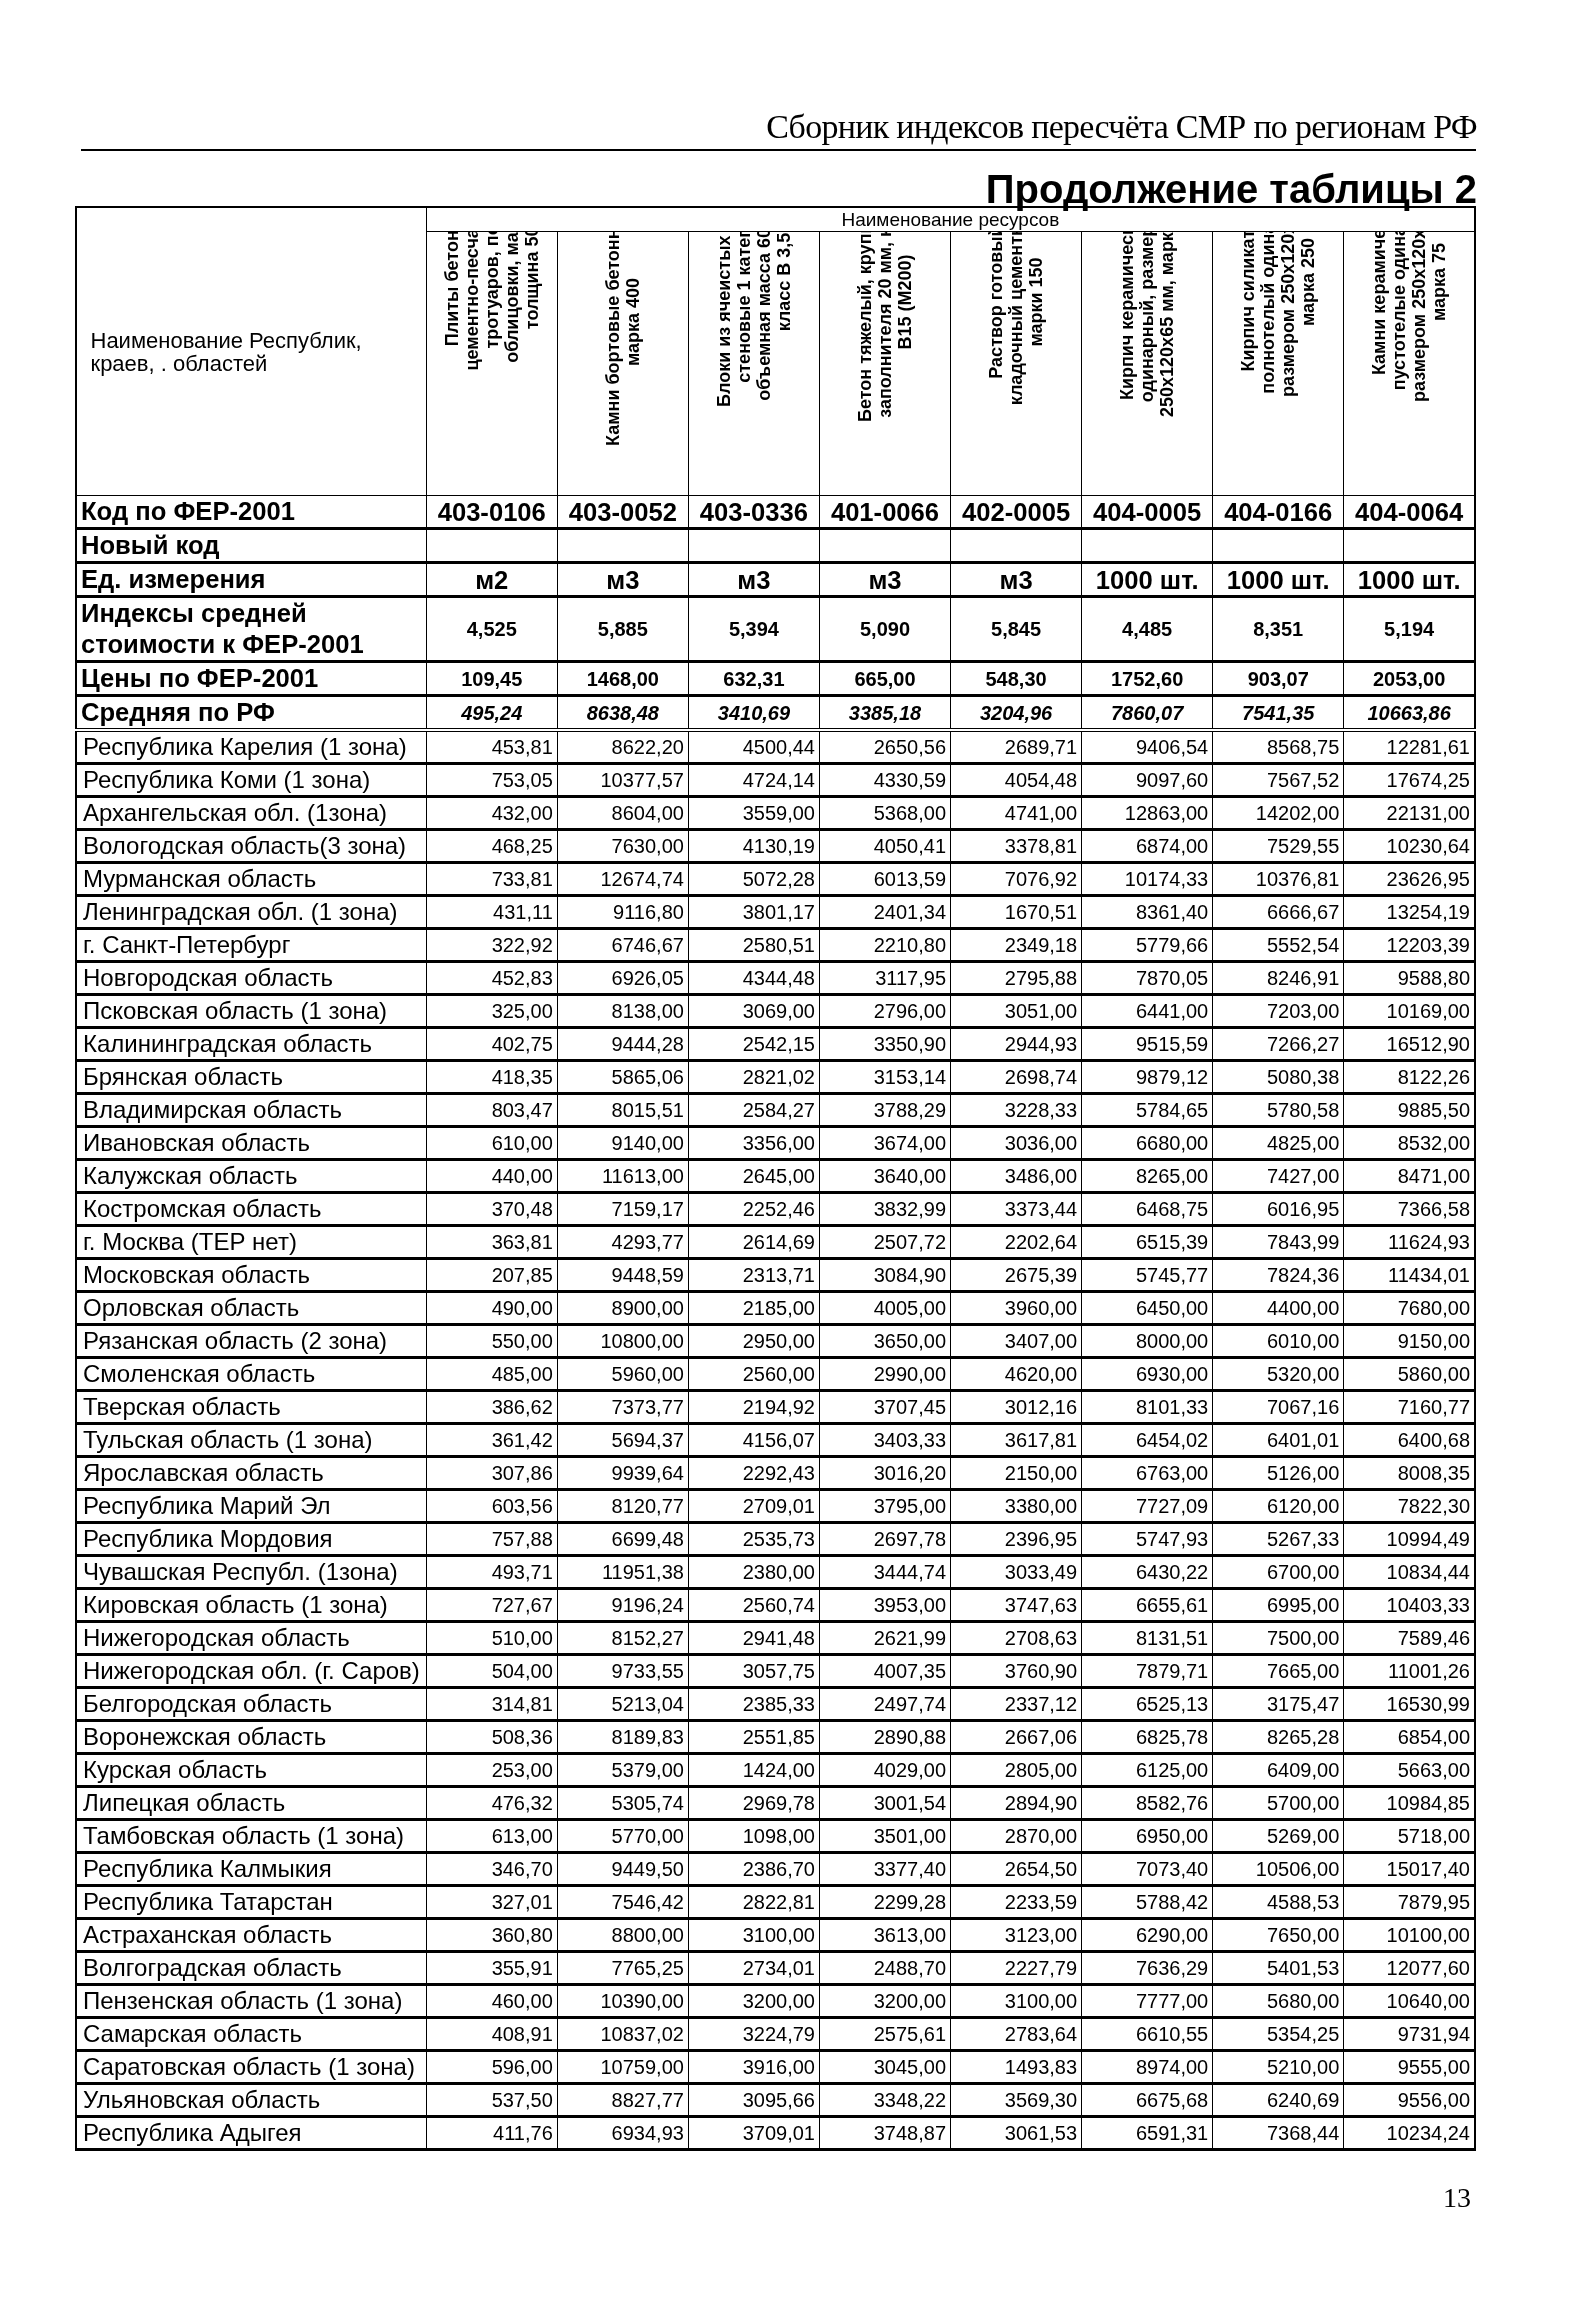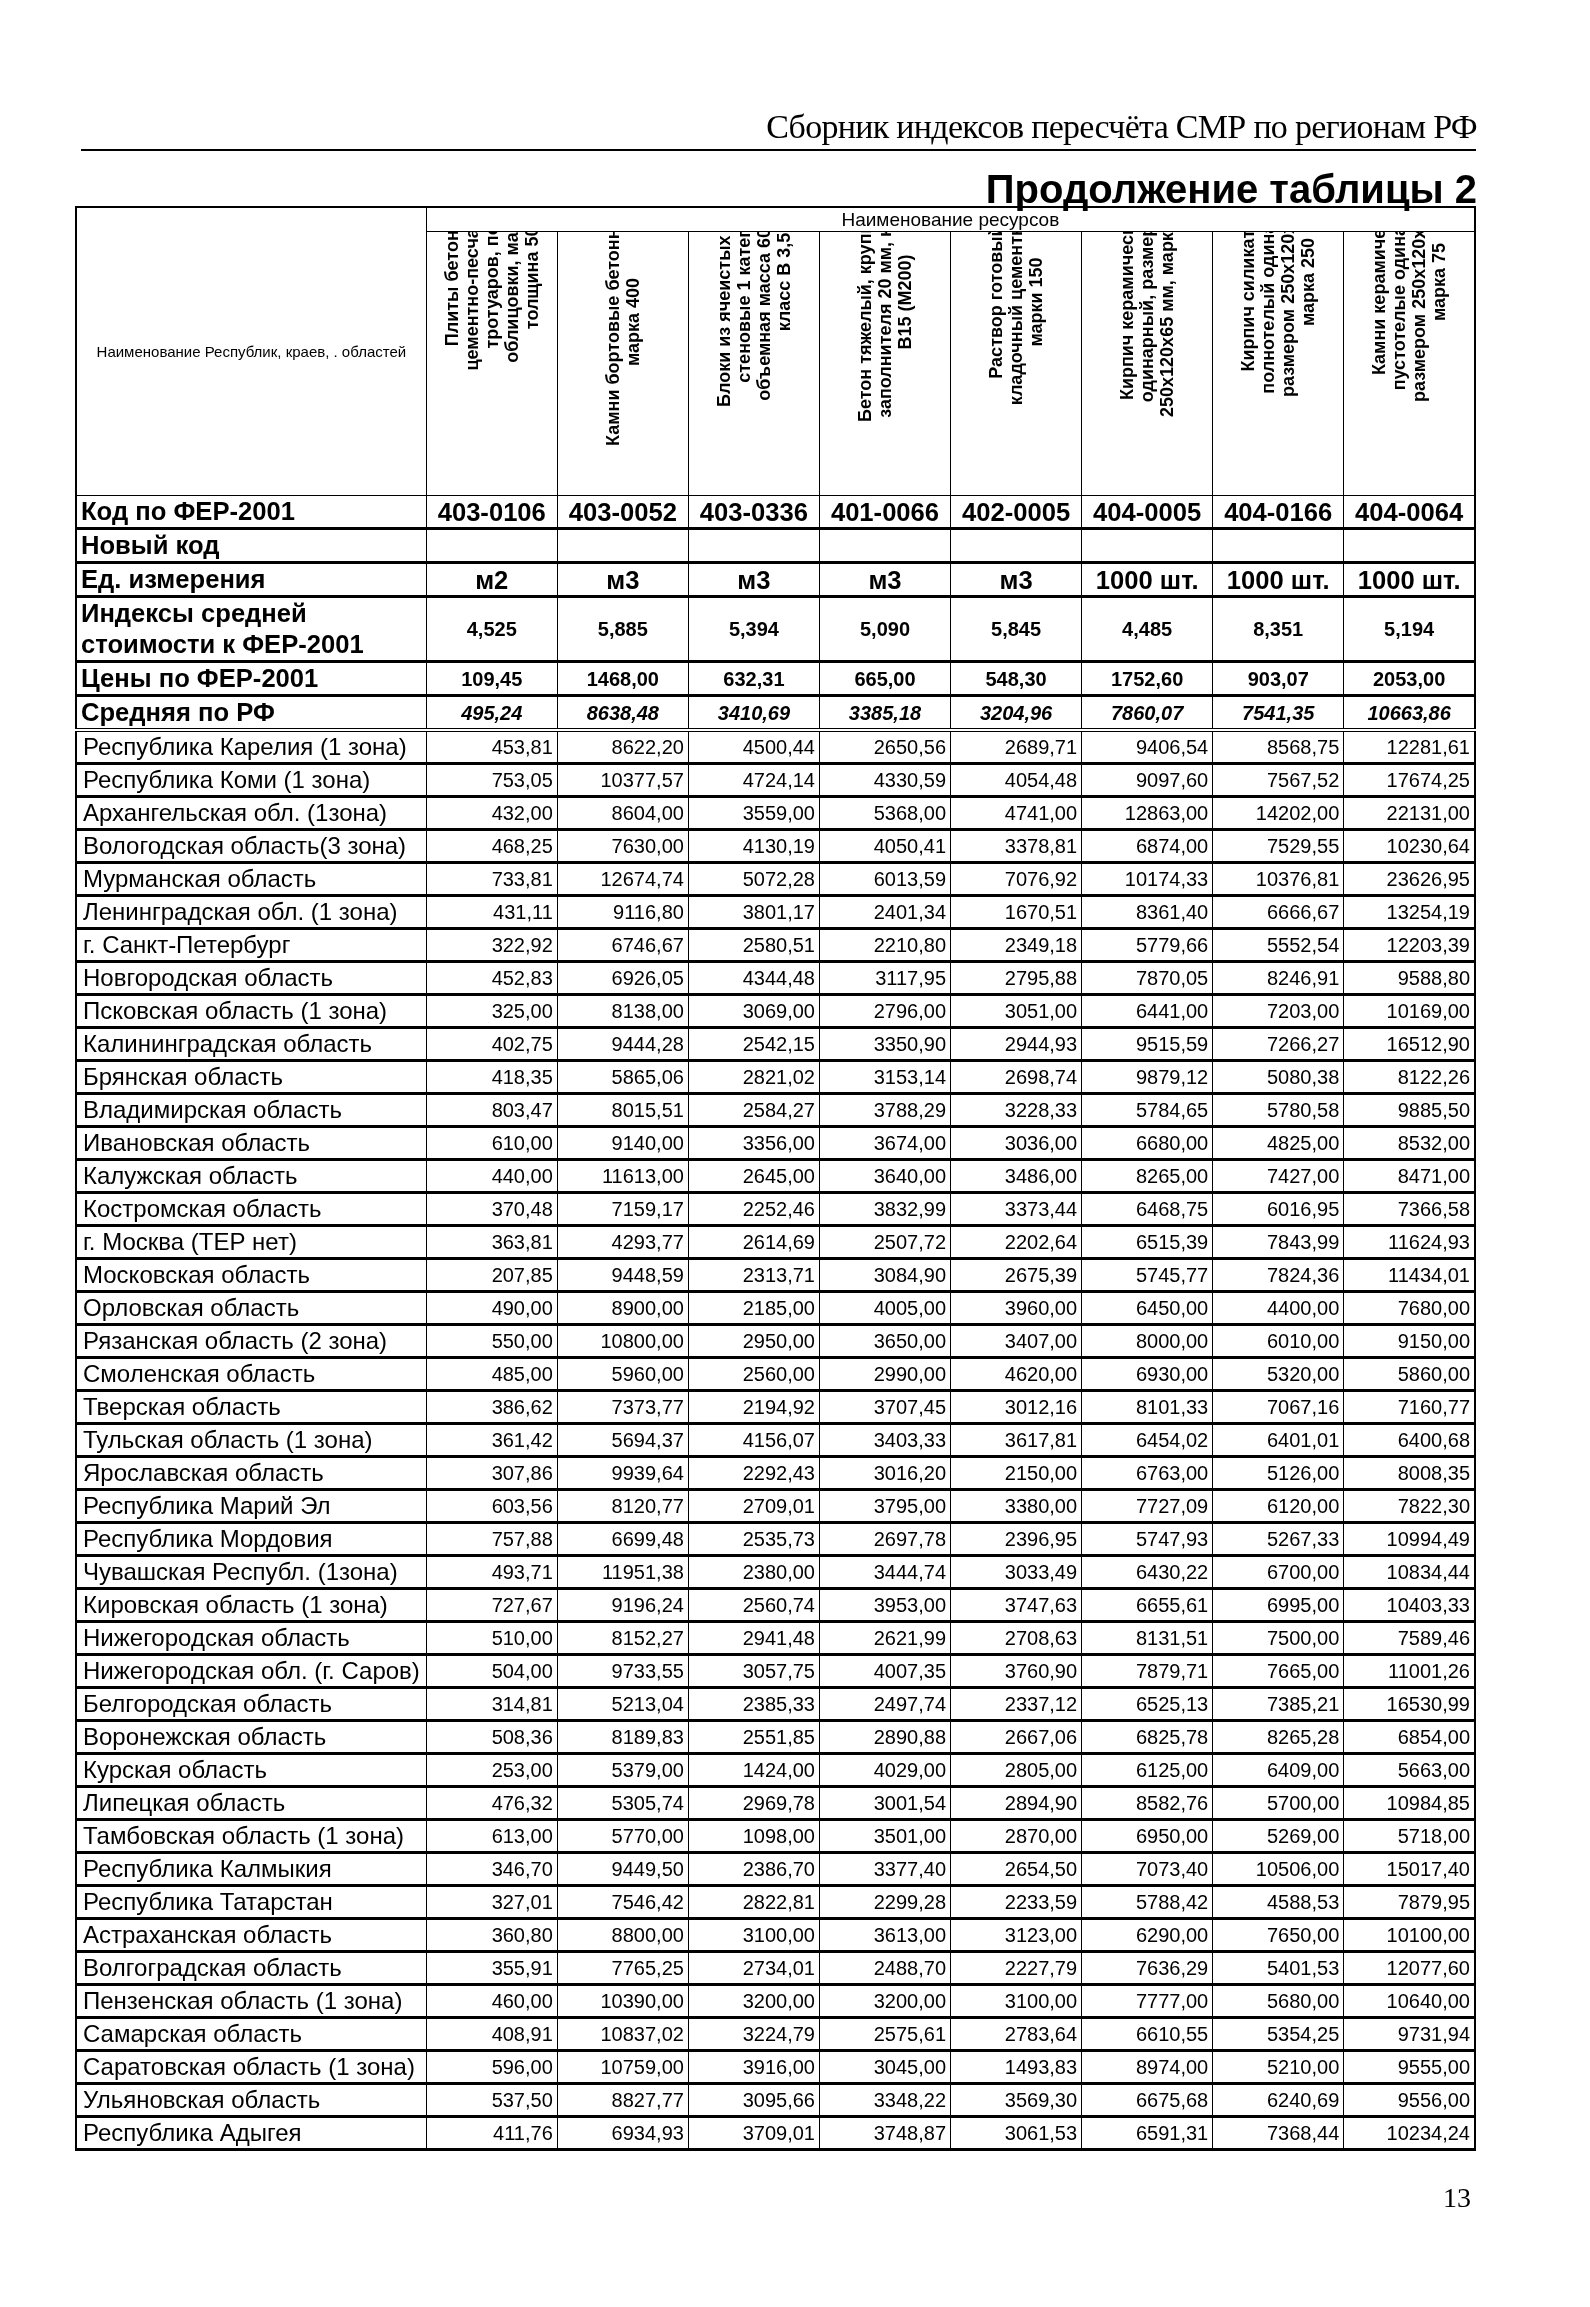--- a/index.html
+++ b/index.html
@@ -5,21 +5,21 @@
   html, body { margin:0; padding:0; background:#ffffff; }
   body { width:1591px; height:2307px; position:relative; color:#000; font-family:"Liberation Sans", sans-serif; }
   .running-head { position:absolute; top:108px; right:114px; font-family:"Liberation Serif", serif; font-size:34px; letter-spacing:-0.7px; }
   .head-rule { position:absolute; left:81px; width:1395px; top:149px; border-top:2.7px solid #000; }
   .table-caption { position:absolute; top:167px; right:114px; font-weight:bold; font-size:40px; }
   .tbl-wrap { position:absolute; left:75px; top:206px; width:1401px; }
   table { border-collapse:collapse; width:1401px; table-layout:fixed; border:2.7px double #000; }
   td, th { border:1.3px solid #000; padding:0 4px; font-size:22px; line-height:30px; white-space:nowrap; overflow:hidden; }
   col.c-name { width:350px; }
   col.c-val { width:131px; }
-  .hdr-name { text-align:center; font-weight:normal; font-size:15px; line-height:23px; white-space:normal; padding:0 13.5px;margin-top:24px; }
+  .hdr-name { text-align:left; font-weight:normal; font-size:22px; line-height:23px; white-space:normal; padding:0 13.5px;margin-top:24px; }
   .hdr-group { text-align:center; font-weight:normal; font-size:19px; height:23px; line-height:23px; }
   .hdr-res { height:263px; padding:0; vertical-align:bottom; position:relative; }
   .hdr-res .rot { position:absolute; left:50%; bottom:5.4px; transform-origin:0 0; transform:rotate(-90deg) translate(0, -50%); width:256px; text-align:center; font-size:18px; line-height:20px; white-space:normal; }
   .meta-label { font-weight:bold; font-size:25.6px; line-height:31px; white-space:normal; }
   .meta-val { text-align:center; font-weight:bold; font-size:23px; }
   .meta-val.big { font-size:25.6px; }
   .meta-val.small { font-size:20px; }
   .meta-val.italic { font-style:italic; font-size:20px; }
   tr.thick td { border-bottom:3.4px solid #000; }
   tr.avg td { border-bottom:4px double #000; }
@@ -468,21 +468,21 @@
           <td class="row-val">11001,26</td>
         </tr>
         <tr class="thick">
           <td class="row-name">Белгородская область</td>
           <td class="row-val">314,81</td>
           <td class="row-val">5213,04</td>
           <td class="row-val">2385,33</td>
           <td class="row-val">2497,74</td>
           <td class="row-val">2337,12</td>
           <td class="row-val">6525,13</td>
-          <td class="row-val">7385,21</td>
+          <td class="row-val">3175,47</td>
           <td class="row-val">16530,99</td>
         </tr>
         <tr class="thick">
           <td class="row-name">Воронежская область</td>
           <td class="row-val">508,36</td>
           <td class="row-val">8189,83</td>
           <td class="row-val">2551,85</td>
           <td class="row-val">2890,88</td>
           <td class="row-val">2667,06</td>
           <td class="row-val">6825,78</td>

